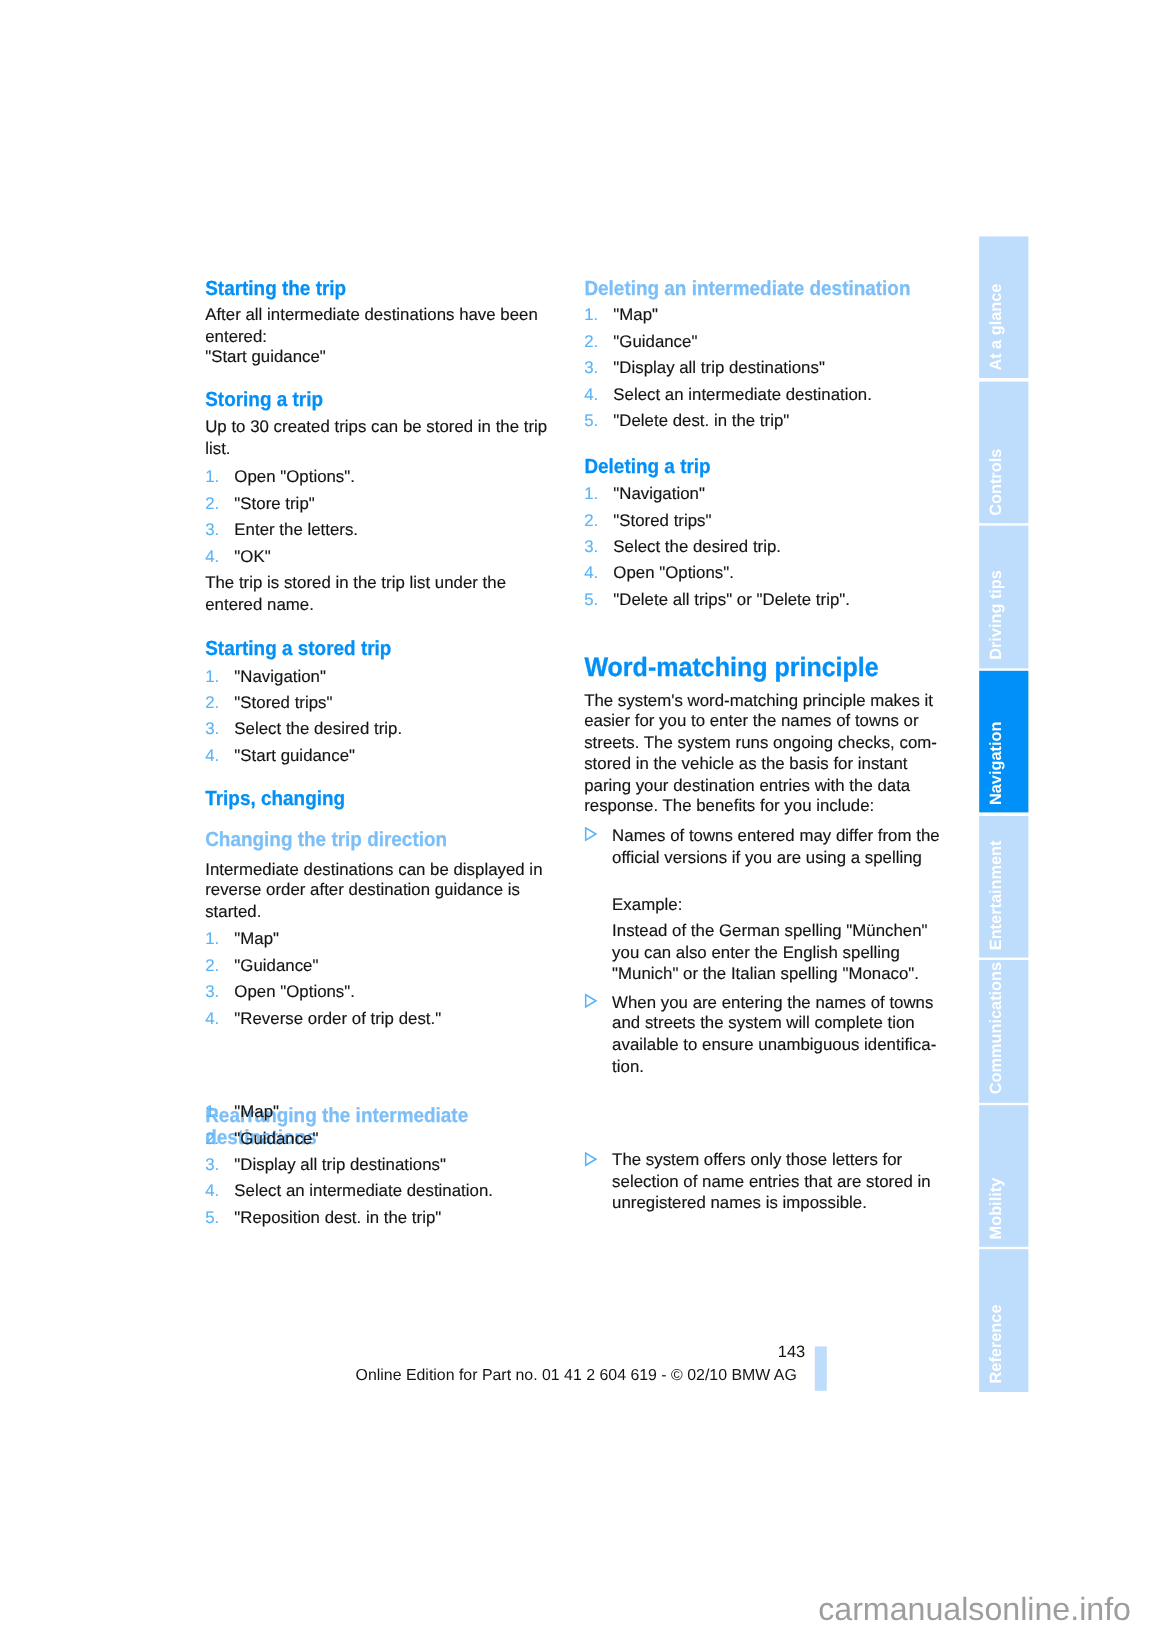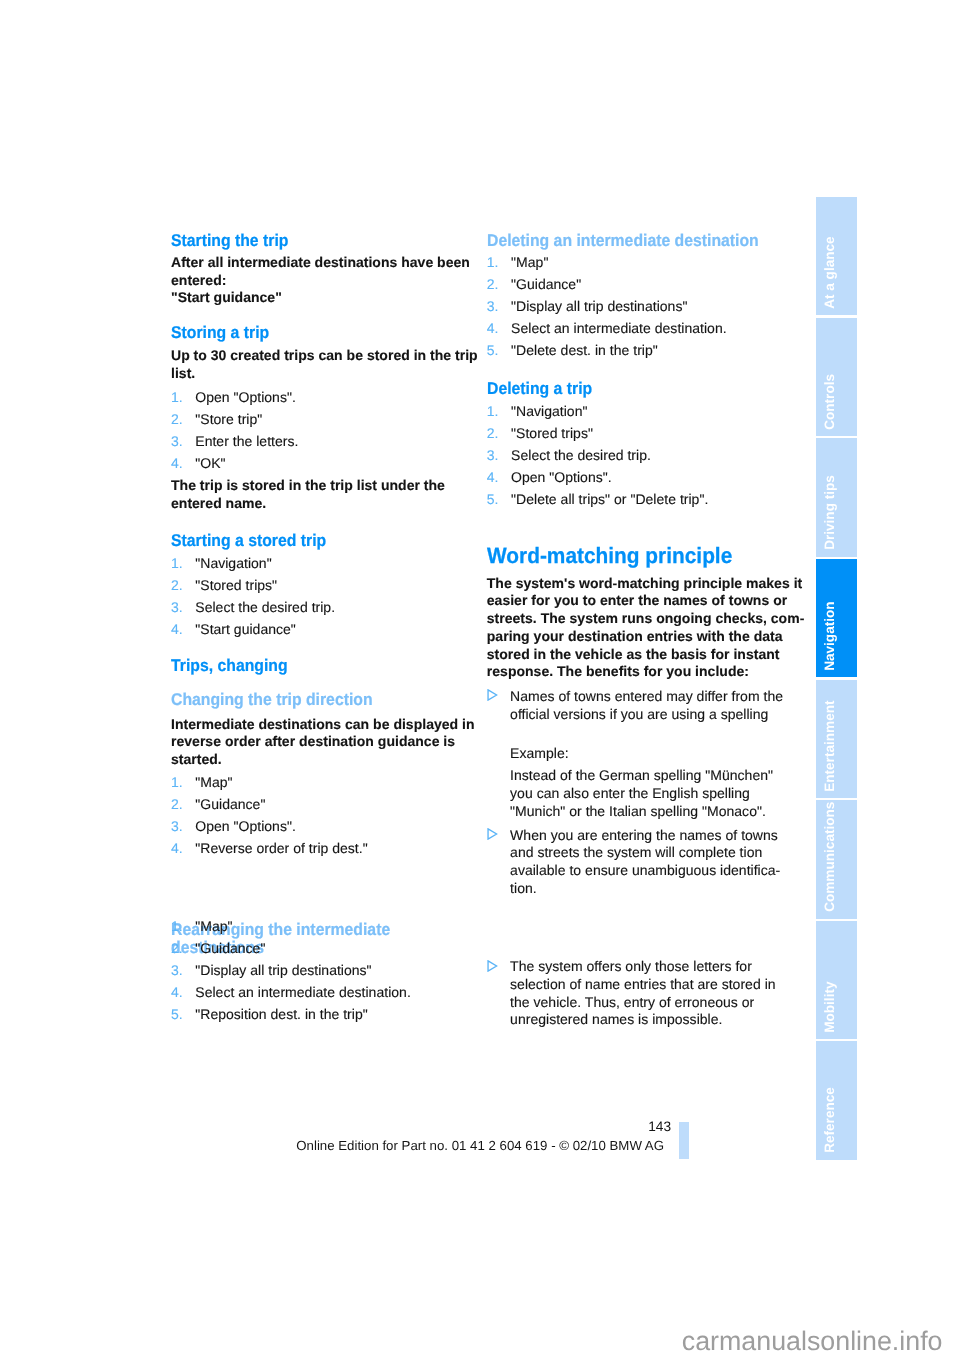--- a/index.html
+++ b/index.html
@@ -21,21 +21,21 @@
 
   .blk { position:absolute; left:0; width:340px; white-space:nowrap; }
 
   .h1 { -webkit-text-stroke:0.25px currentColor; font-size:22.1px; font-weight:bold; color:var(--c-head-primary,#0090f7); line-height:17.7px;
         white-space:nowrap; transform:scaleX(0.944); transform-origin:0 0; }
   .h2 { -webkit-text-stroke:0.22px currentColor; font-size:17.0px; font-weight:bold; color:var(--c-head-primary,#0090f7); line-height:17.6px;
         transform:scaleX(0.928); transform-origin:0 0; }
   .h3 { -webkit-text-stroke:0.22px currentColor; font-size:17.0px; font-weight:bold; color:var(--c-head-secondary,#7cbff8); line-height:17.6px;
         transform:scaleX(0.928); transform-origin:0 0; }
   .para  { font-size:14px; color:var(--c-body,#141414); line-height:17.7px;
-           -webkit-text-stroke:0.12px currentColor; letter-spacing:0.02px;font-weight:bold; }
+           -webkit-text-stroke:0.12px currentColor; letter-spacing:0.02px; }
   .olist { }
   .olitem { position:relative; font-size:14px; color:var(--c-body,#141414);
             line-height:22px; padding-left:24.3px;
             -webkit-text-stroke:0.12px currentColor; letter-spacing:0.02px; }
   .olnum  { position:absolute; left:0; top:0; color:var(--c-list-number,#5bb4f7); }
   .blitem { position:relative; font-size:14px; color:var(--c-body,#141414);
             line-height:17.7px; padding-left:23.3px;
             -webkit-text-stroke:0.12px currentColor; letter-spacing:0.02px; }
   .blitem > div { display:block; }
   .blmark { position:absolute; left:0.3px; top:0.7px; width:11px; height:12px; }
@@ -192,22 +192,22 @@
       <div class="blk" style="top: 547.3px;">
         <div class="h1">
           <div>Word-matching principle</div>
         </div>
       </div>
       <div class="blk" style="top: 574.7px;">
         <div class="para">
           <div>The system's word-matching principle makes it</div>
           <div>easier for you to enter the names of towns or</div>
           <div>streets. The system runs ongoing checks, com-</div>
+          <div>stored in the vehicle as the basis for instant</div>
           <div>paring your destination entries with the data</div>
-          <div>stored in the vehicle as the basis for instant</div>
           <div>response. The benefits for you include:</div>
         </div>
       </div>
       <div class="blk" style="top: 687.8px;">
         <div class="blitem">
           <span class="blmark"><svg width="11" height="12" viewBox="0 0 11 12">
               <path d="M1.05 0.9 L9.6 6.0 L1.05 11.1 Z" fill="none" stroke="#5bb4f7" stroke-width="1.35" stroke-linejoin="miter"></path>
             </svg></span>
           <div>Names of towns entered may differ from the</div>
           <div>official versions if you are using a spelling</div>
@@ -236,21 +236,20 @@
           <div>tion.</div>
         </div>
       </div>
       <div class="blk" style="top: 920.2px; margin-top: 38px;">
         <div class="blitem">
           <span class="blmark"><svg width="11" height="12" viewBox="0 0 11 12">
               <path d="M1.05 0.9 L9.6 6.0 L1.05 11.1 Z" fill="none" stroke="#5bb4f7" stroke-width="1.35" stroke-linejoin="miter"></path>
             </svg></span>
           <div>The system offers only those letters for</div>
           <div>selection of name entries that are stored in</div>
-          <div>the vehicle. Thus, entry of erroneous or</div>
           <div>unregistered names is impossible.</div>
         </div>
       </div>
     </div>
 
   <div id="tab-strip">
       <div class="tab">
         <span class="tab-label">At a glance</span>
       </div>
       <div class="tab">

